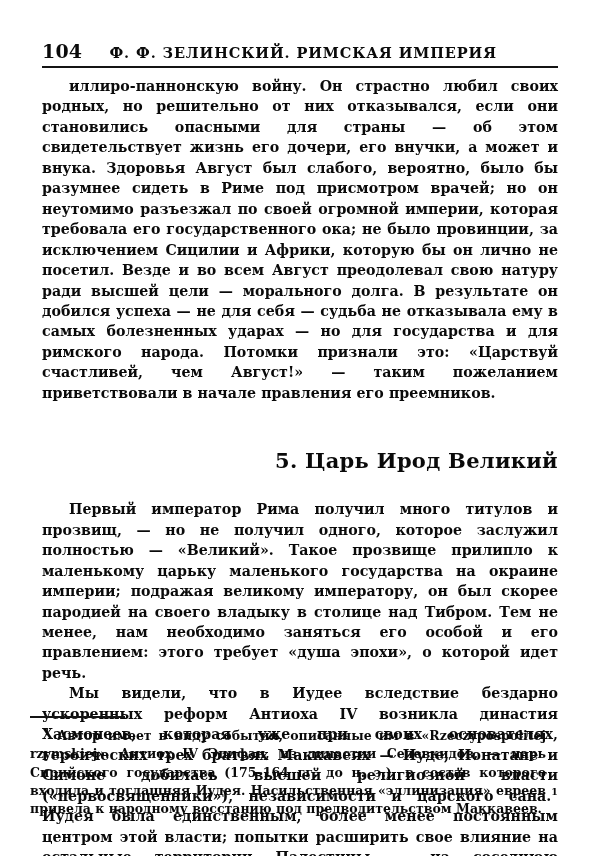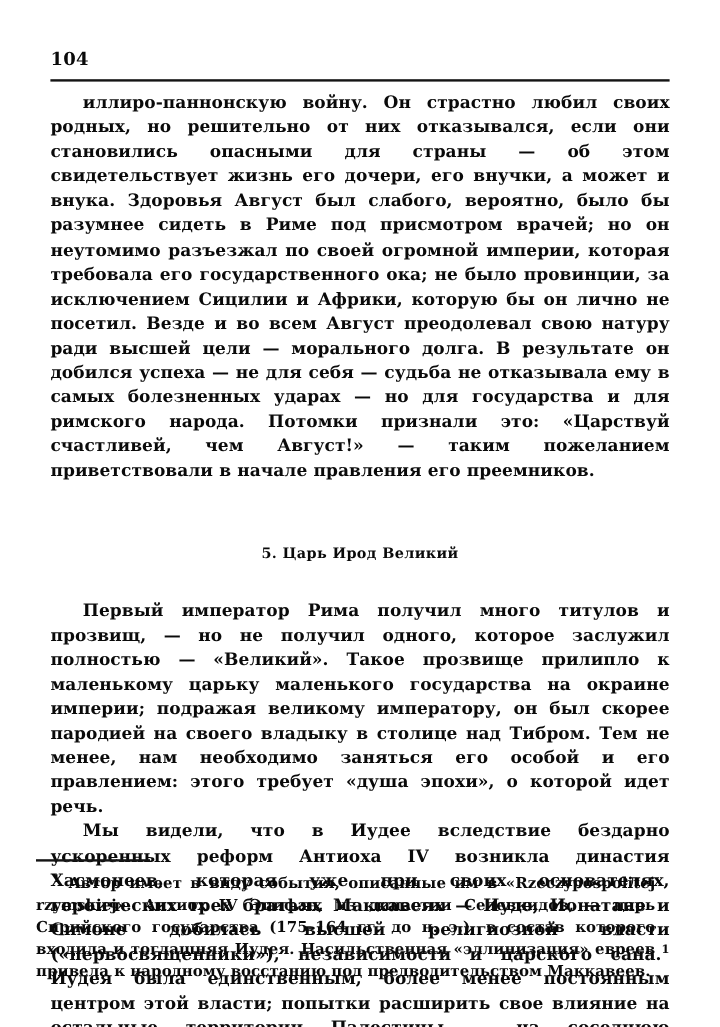--- a/index.html
+++ b/index.html
@@ -30,21 +30,21 @@
     position: absolute;
     left: 42px;
     top: 40px;
     width: 516px;
     height: 22px;
     display: flex;
     align-items: baseline;
     font-weight: 700;
   }
   .folio {
-    font-size: 15px;
+    font-size: 19px;
     letter-spacing: 0.2px;
     white-space: nowrap;
   }
   .head-title {
     flex: 1;
     text-align: center;
     font-size: 14.5px;
     letter-spacing: 0.9px;
     white-space: nowrap;
     padding-right: 34px;
@@ -76,24 +76,24 @@
     text-indent: 27px;
     letter-spacing: 0.05px;
     word-spacing: 0.1px;
     hyphens: manual;
   }
 
   .sec-gap { height: 47px; }
 
   h2.section-title {
     margin: 0;
-    font-size: 12px;
+    font-size: 21px;
     line-height: 22px;
     font-weight: 700;
-    text-align: center;
+    text-align: right;
     letter-spacing: 0.3px;
   }
 
   .after-title-gap { height: 27px; }
 
   sup.fn-ref {
     font-size: 9.5px;
     font-weight: 700;
     vertical-align: super;
     line-height: 0;
@@ -128,20 +128,21 @@
   }
   .lat { font-style: normal; }
 </style>
 </head>
 <body>
 
 <div class="page">
 
   <div class="running-head">
     <span class="folio">104</span>
+    <span class="head-title">Ф. Ф. ЗЕЛИНСКИЙ. РИМСКАЯ ИМПЕРИЯ</span>
   </div>
   <div class="head-rule"></div>
 
   <div class="body-col">
 
     <p class="para">иллиро-паннонскую войну. Он страстно любил своих родных, но решительно от них отказывался, если они становились опасными для страны — об этом свидетельствует жизнь его дочери, его внучки, а может и внука. Здоровья Август был слабого, вероятно, было бы разумнее сидеть в Риме под присмотром врачей; но он неутомимо разъезжал по своей огромной империи, которая требовала его государственного ока; не было провинции, за исключением Сицилии и Африки, которую бы он лично не посетил. Везде и во всем Август преодолевал свою натуру ради высшей цели — морального долга. В результате он добился успеха — не для себя — судьба не отказывала ему в самых болезненных ударах — но для государства и для римского народа. Потомки признали это: «Царствуй счастливей, чем Август!» — таким пожеланием приветствовали в начале правления его преемников.</p>
 
     <div class="sec-gap"></div>
 
     <h2 class="section-title">5. Царь Ирод Великий</h2>

